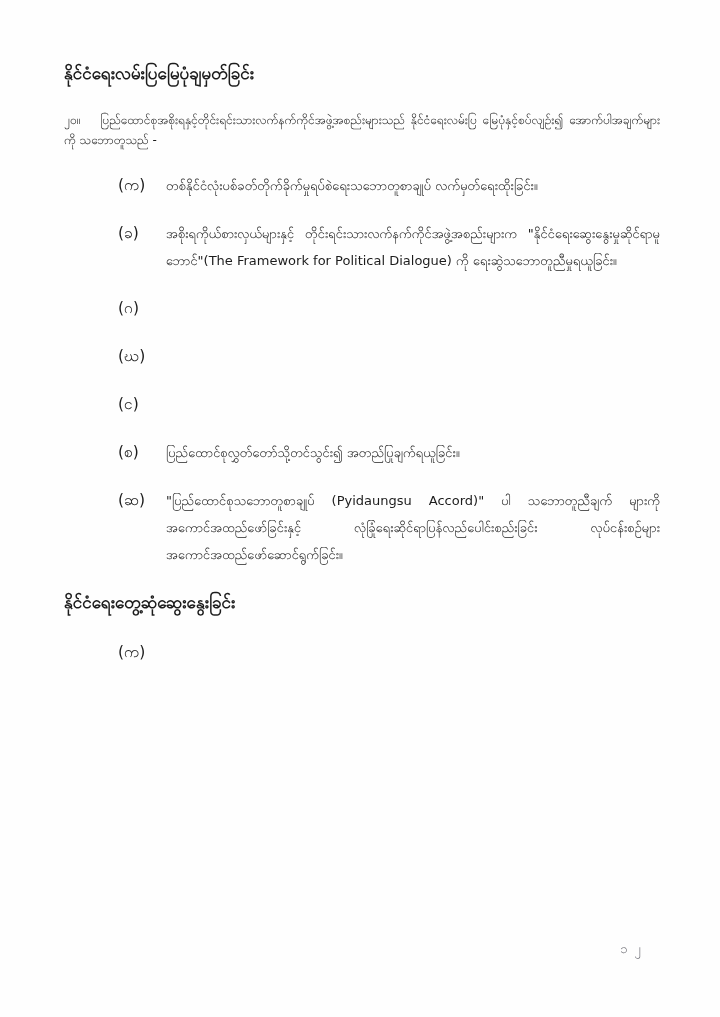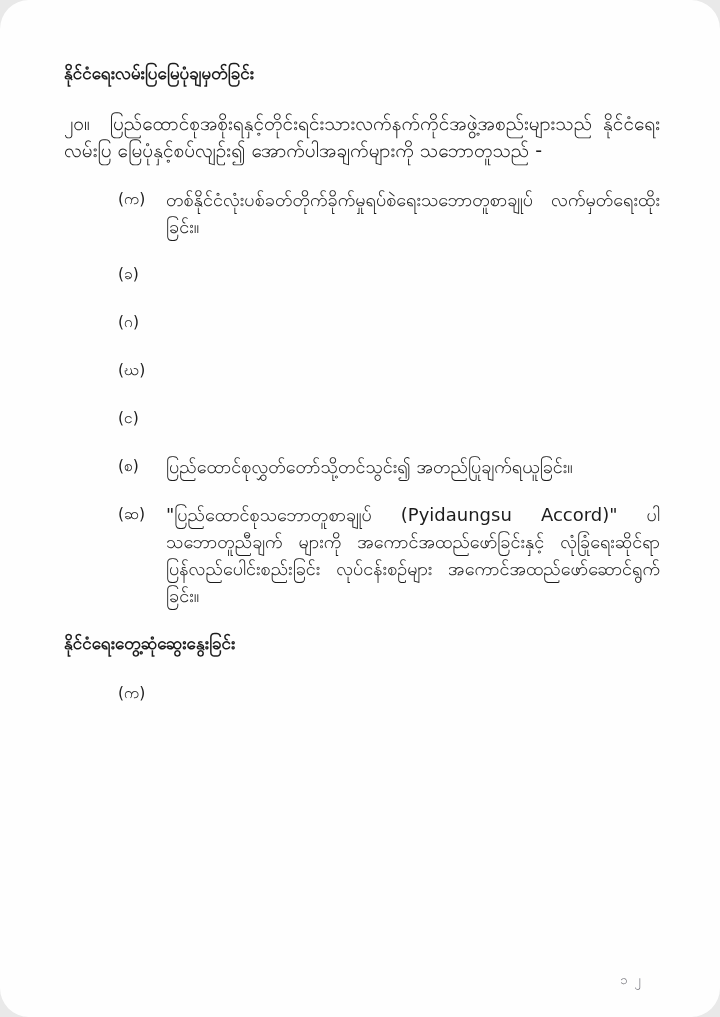--- a/index.html
+++ b/index.html
@@ -11,31 +11,30 @@
     position: relative;
     width: 720px;
     height: 1017px;
     margin: 0 auto;
     background: #fefefe;
     box-sizing: border-box;
     padding: 60px 60px 0 64px;
     font-family: "DejaVu Sans", sans-serif;
     color: #1c1c1c;
     overflow: hidden;
-    border-radius: 29px;
   }
   .section-heading {
     font-size: 17px;
     font-weight: bold;
     line-height: 27px;
     margin: 0 0 23px 0;
   }
   .para {
-    font-size: 19px;
-    line-height: 27px;
+    font-size: 12px;
+    line-height: 20px;
     text-align: justify;
     text-align-last: left;
     margin: 7px 0 22px 0;
   }
   .para-number {
     display: inline-block;
     margin-right: 20px;
   }
   .item {
     display: flex;
@@ -44,32 +43,32 @@
   }
   .item-label {
     flex: none;
     width: 48px;
     margin-left: 54px;
     font-size: 15.5px;
     line-height: 27px;
   }
   .item-text {
     flex: 1;
-    font-size: 18px;
+    font-size: 13px;
     line-height: 27px;
     text-align: justify;
     text-align-last: left;
   }
   .section-heading.second {
     margin-top: 4px;
   }
   .page-number {
     position: absolute;
     right: 72px;
-    bottom: 27px;
+    bottom: 58px;
     font-size: 13px;
     letter-spacing: 7px;
     color: #6f6f76;
   }
 </style>
 </head>
 <body>
 
 <div class="page">
 
@@ -79,20 +78,21 @@
 
   <div class="items">
 
     <div class="item">
       <span class="item-label">(က)</span>
       <span class="item-text">တစ်နိုင်ငံလုံးပစ်ခတ်တိုက်ခိုက်မှုရပ်စဲရေးသဘောတူစာချုပ် လက်မှတ်ရေးထိုးခြင်း။</span>
     </div>
 
     <div class="item">
       <span class="item-label">(ခ)</span>
+      <span class="item-text">အစိုးရကိုယ်စားလှယ်များနှင့် တိုင်းရင်းသားလက်နက်ကိုင်အဖွဲ့အစည်းများက "နိုင်ငံရေးဆွေးနွေးမှုဆိုင်ရာမူဘောင်"(The Framework for Political Dialogue) ကို ရေးဆွဲသဘောတူညီမှုရယူခြင်း။</span>
     </div>
 
     <div class="item">
       <span class="item-label">(ဂ)</span>
     </div>
 
     <div class="item">
       <span class="item-label">(ဃ)</span>
     </div>
 

